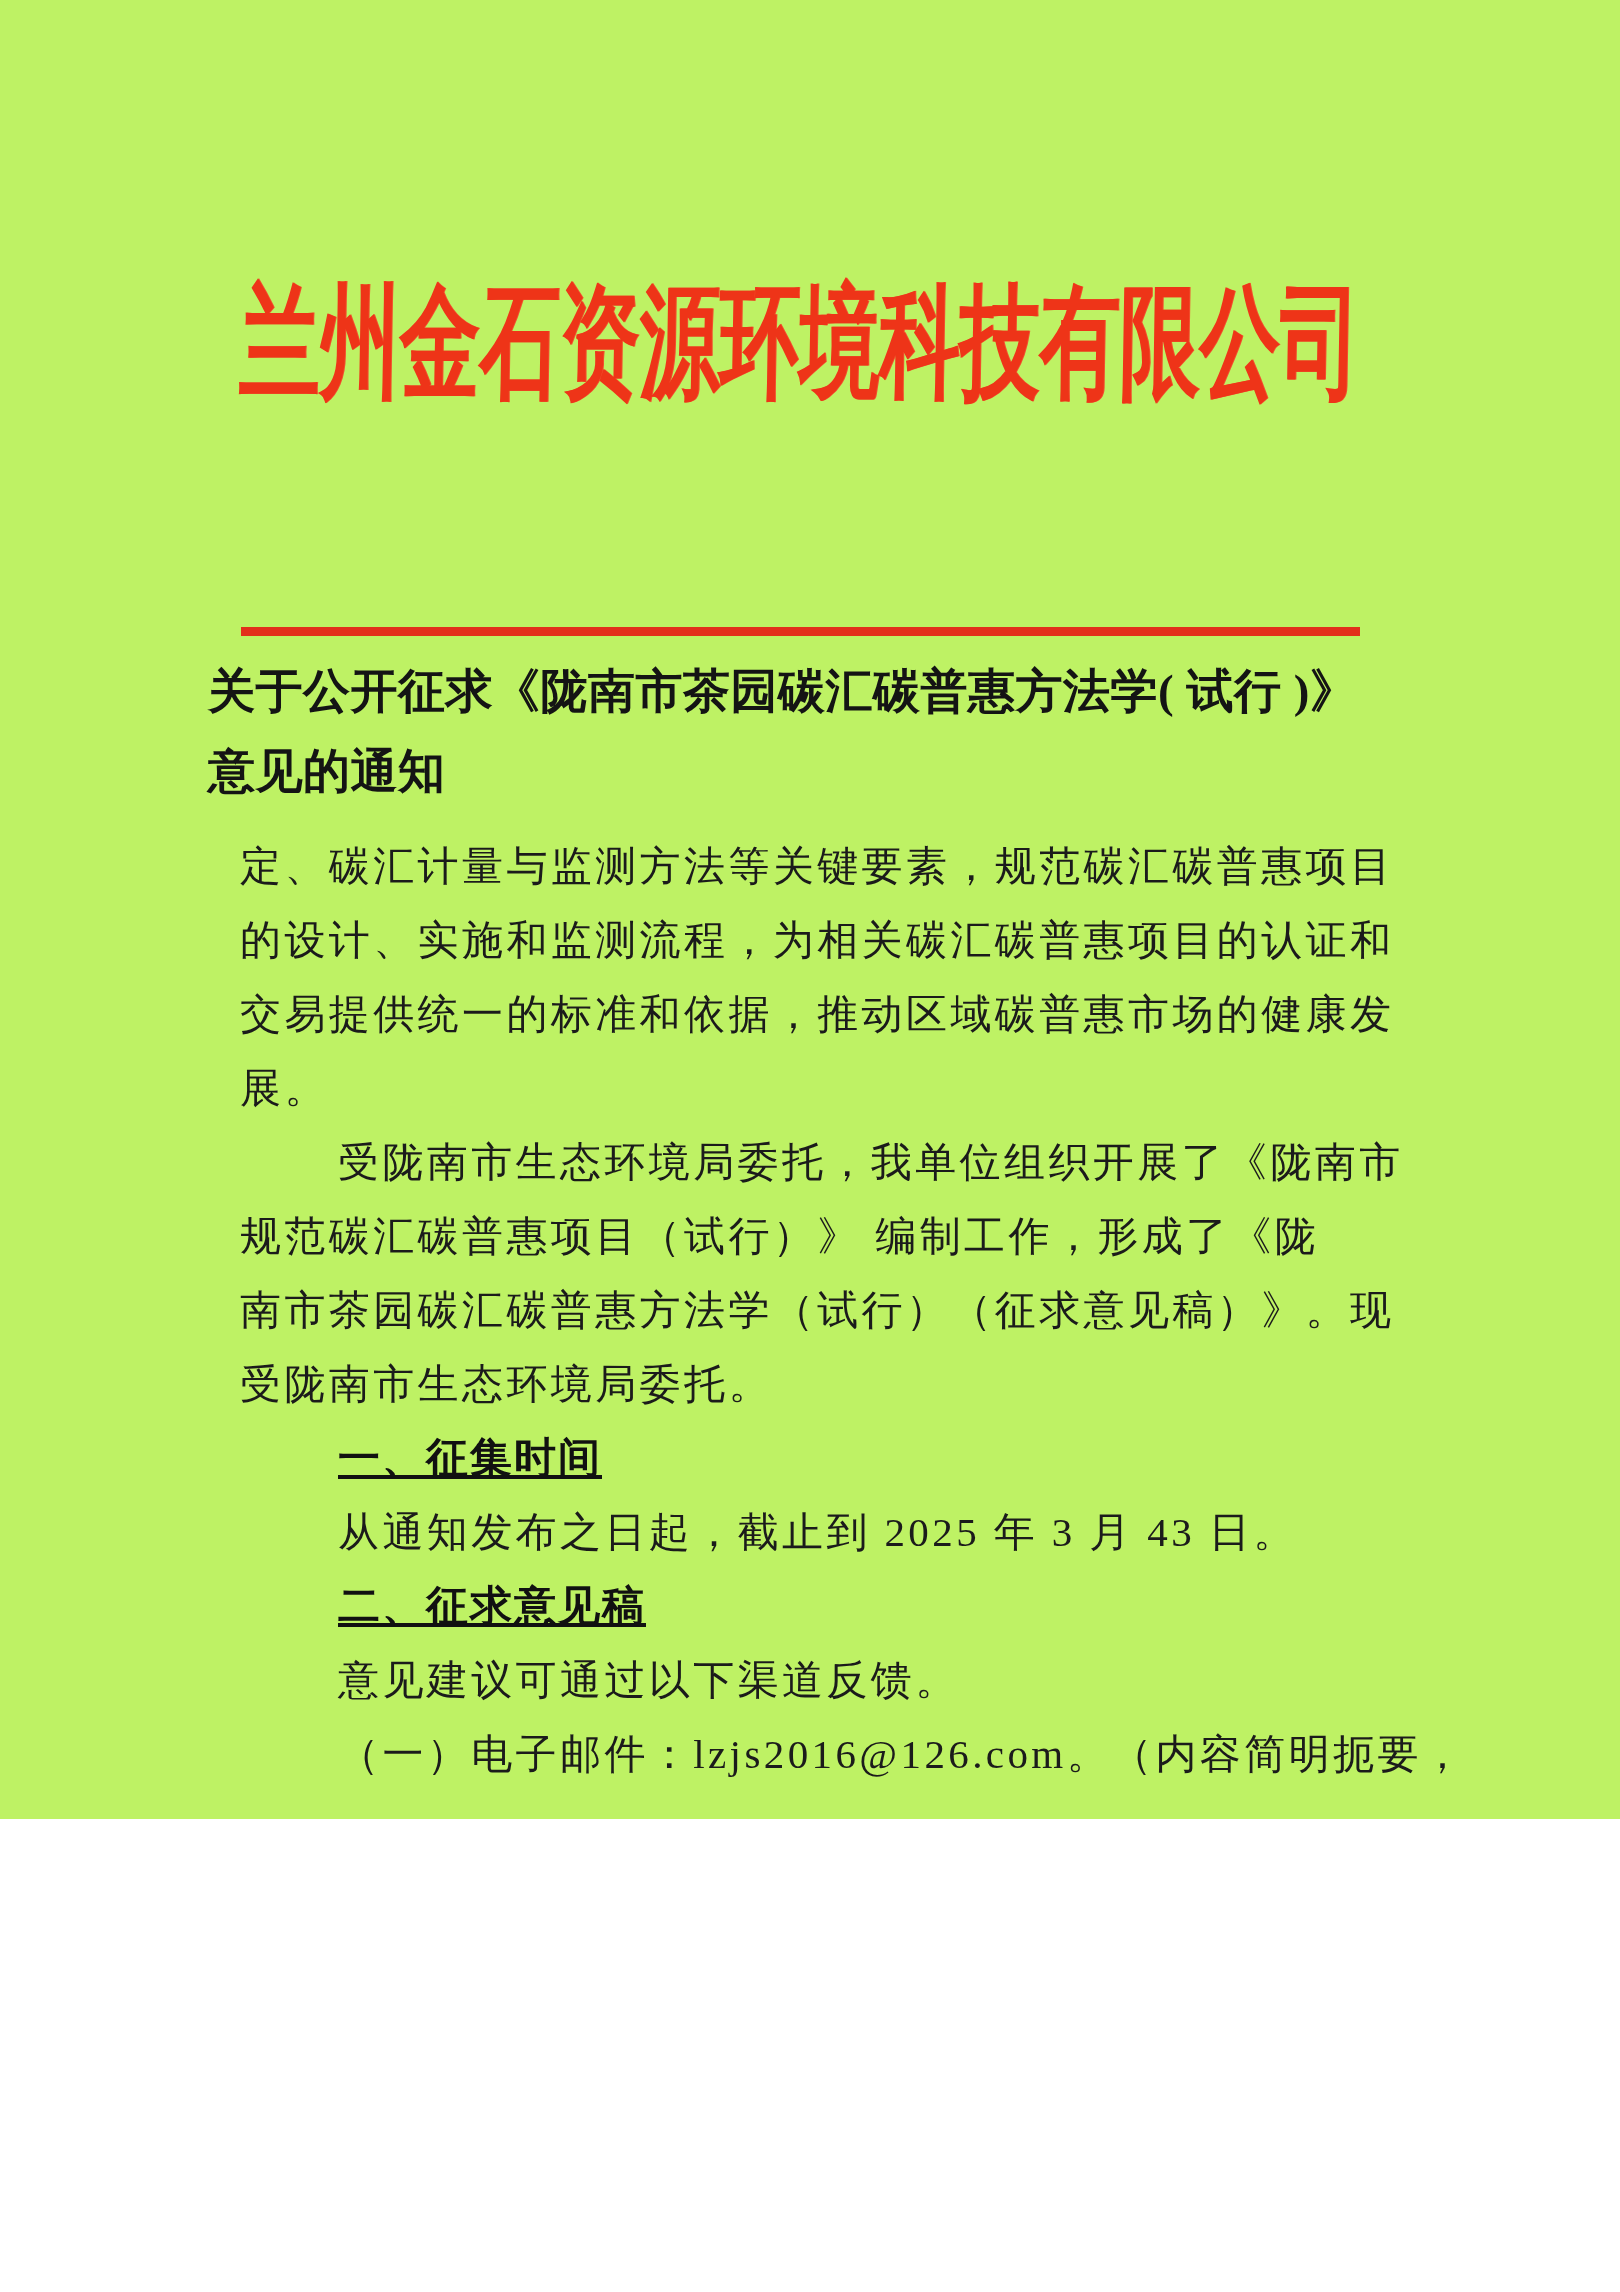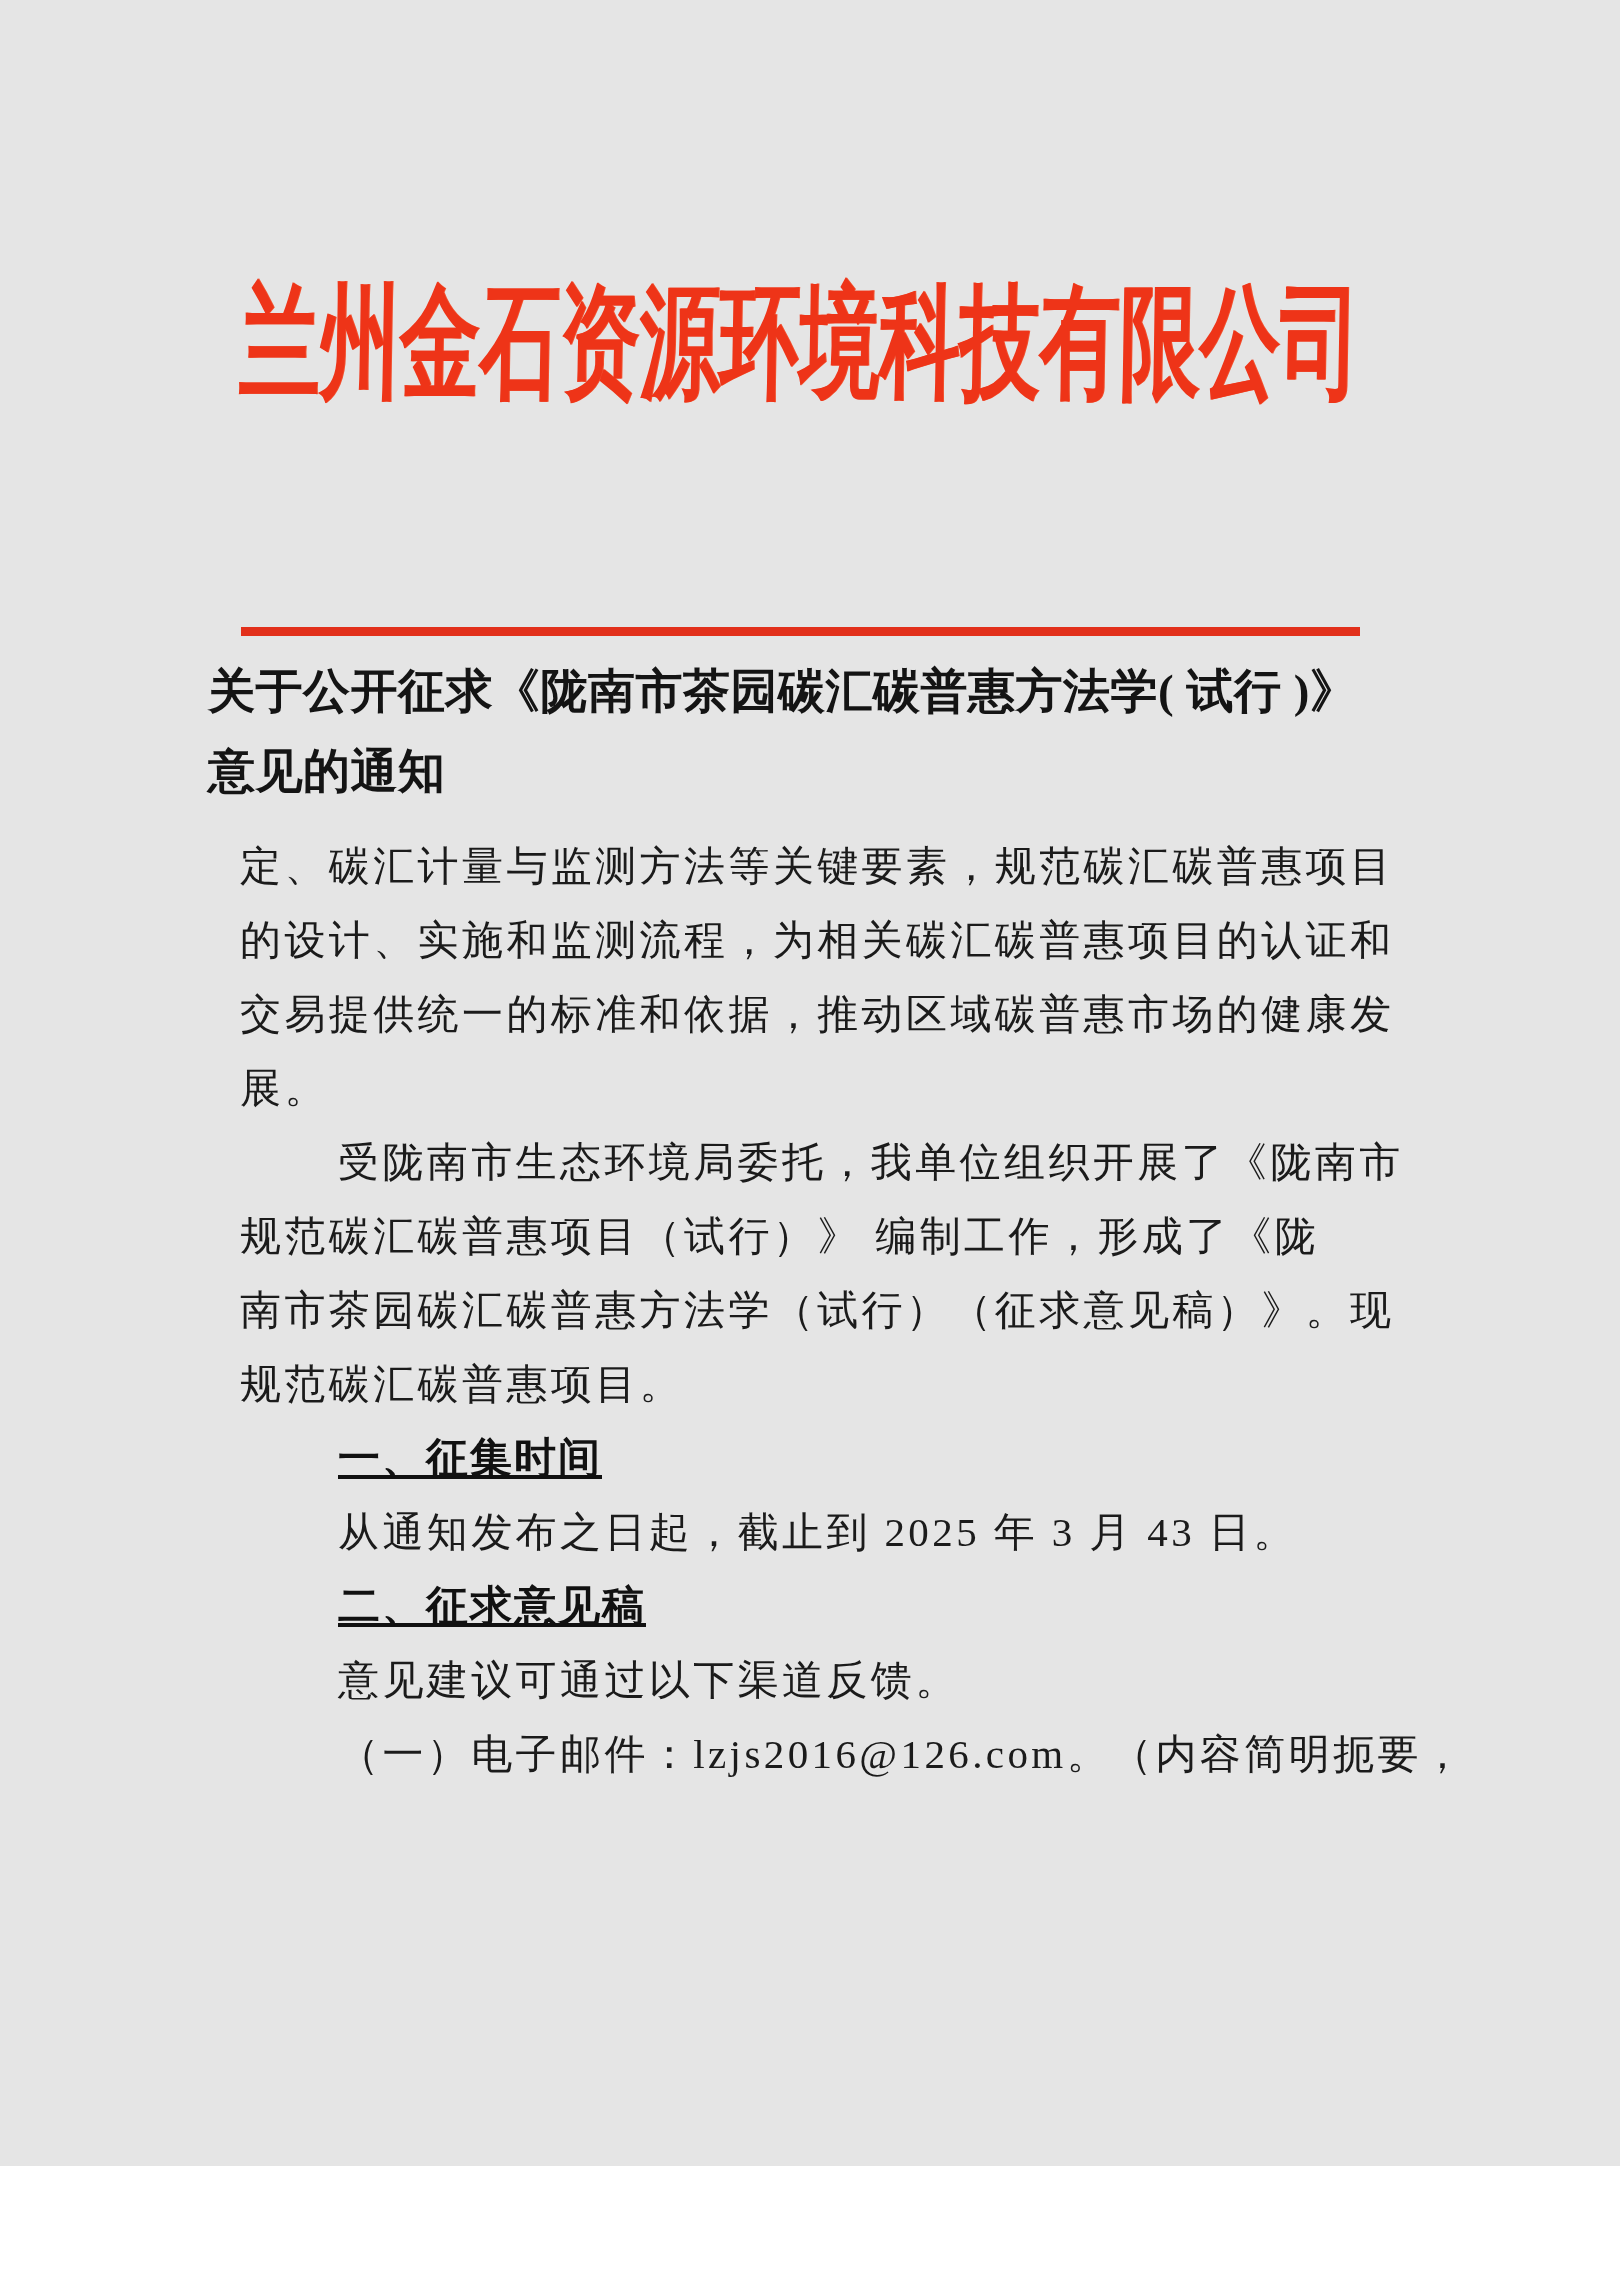--- a/index.html
+++ b/index.html
@@ -1,20 +1,20 @@
 <!DOCTYPE html>
 <html lang="zh"><head>
 <meta charset="utf-8">
 <style>
   html, body { margin: 0; padding: 0; background: #ffffff; }
   .page {
     position: relative;
     width: 1620px;
-    height: 2166px;
-    background: #e5e5e5;
+    height: 1819px;
+    background: #bef264;
     overflow: hidden;
     font-family: "Liberation Serif", "DejaVu Serif", serif;
     color: #1b1b1b;
   }
 
   
   .letterhead {
     position: absolute;
     left: 208px;
     top: 267px;
@@ -94,21 +94,21 @@
   <div class="body-block">
 
     <div class="line">定、碳汇计量与监测方法等关键要素，规范碳汇碳普惠项目</div>
     <div class="line">的设计、实施和监测流程，为相关碳汇碳普惠项目的认证和</div>
     <div class="line">交易提供统一的标准和依据，推动区域碳普惠市场的健康发</div>
     <div class="line">展。</div>
 
     <div class="line indent">受陇南市生态环境局委托，我单位组织开展了《陇南市</div>
     <div class="line">规范碳汇碳普惠项目（试行）》 编制工作，形成了《陇</div>
     <div class="line">南市茶园碳汇碳普惠方法学（试行）（征求意见稿）》。现</div>
-    <div class="line">规范碳汇碳普惠项目。</div>
+    <div class="line">受陇南市生态环境局委托。</div>
 
     <div class="line indent heading">一、征集时间</div>
     <div class="line indent">从通知发布之日起，截止到 2025 年 3 月 43 日。</div>
 
     <div class="line indent heading">二、征求意见稿</div>
     <div class="line indent">意见建议可通过以下渠道反馈。</div>
     <div class="line indent">（一）电子邮件：lzjs2016@126.com。（内容简明扼要，</div>
 
   </div>
 

